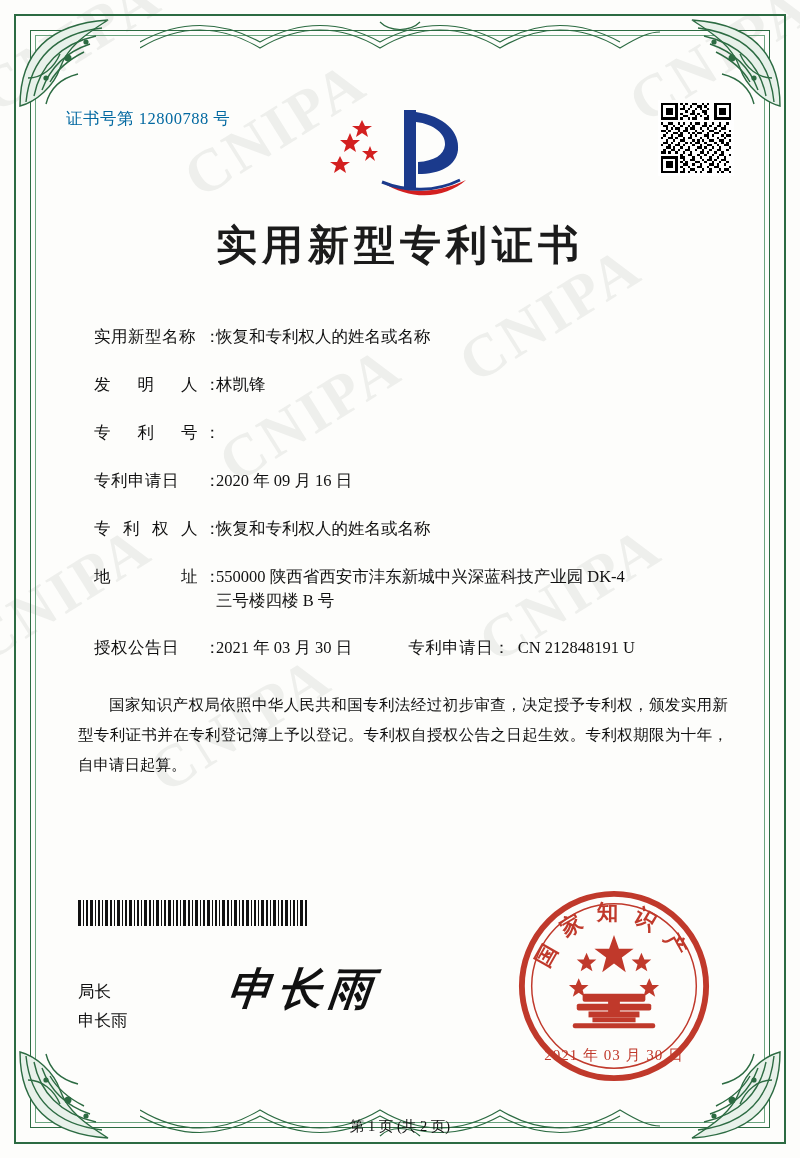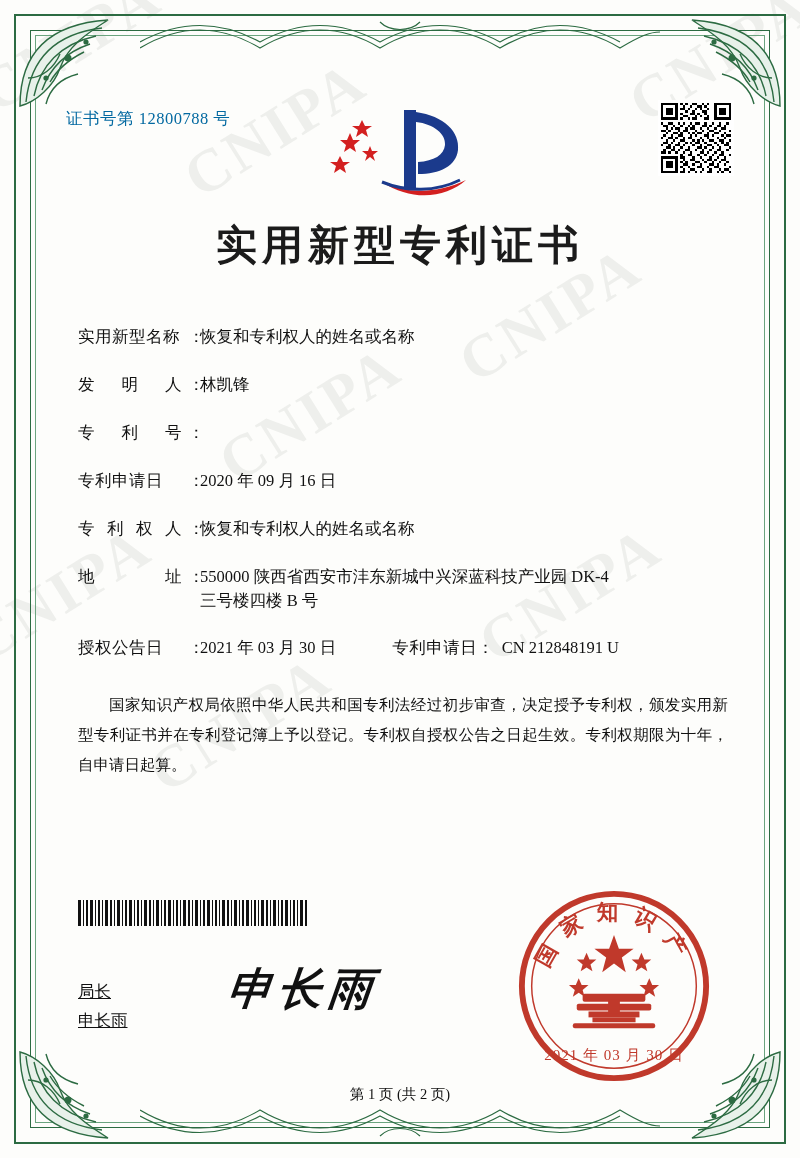--- a/index.html
+++ b/index.html
@@ -128,21 +128,21 @@
     font-family: "DejaVu Sans", sans-serif;
     font-weight: bold;
     font-size: 41px;
     letter-spacing: 5px;
     color: #1b1b1b;
   }
 
   
   .fields {
     position: absolute;
-    left: 78px;
+    left: 94px;
     right: 70px;
     top: 325px;
   }
   .field {
     display: flex;
     align-items: flex-start;
     margin-bottom: 24px;
     font-size: 16.5px;
     color: #111;
     line-height: 1.45;
@@ -196,21 +196,20 @@
   .barcode svg { display: block; width: 100%; height: 100%; }
 
   
   .sig-label {
     position: absolute;
     left: 78px;
     top: 978px;
     font-size: 16.5px;
     line-height: 1.75;
     color: #111;
-    text-decoration: underline;
   }
   .sig-hand {
     position: absolute;
     left: 228px;
     top: 960px;
     font-family: "Liberation Serif", serif;
     font-size: 44px;
     font-weight: bold;
     font-style: italic;
     color: #111;
@@ -235,21 +234,21 @@
     text-align: center;
     font-size: 15px;
     color: #c0392b;
     letter-spacing: 1px;
   }
 
   
   .footer {
     position: absolute;
     left: 0; right: 0;
-    bottom: 54px;
+    bottom: 22px;
     text-align: center;
     font-size: 14.5px;
     color: #111;
   }
 </style>
 </head>
 <body>
 
 <div class="page">
 

